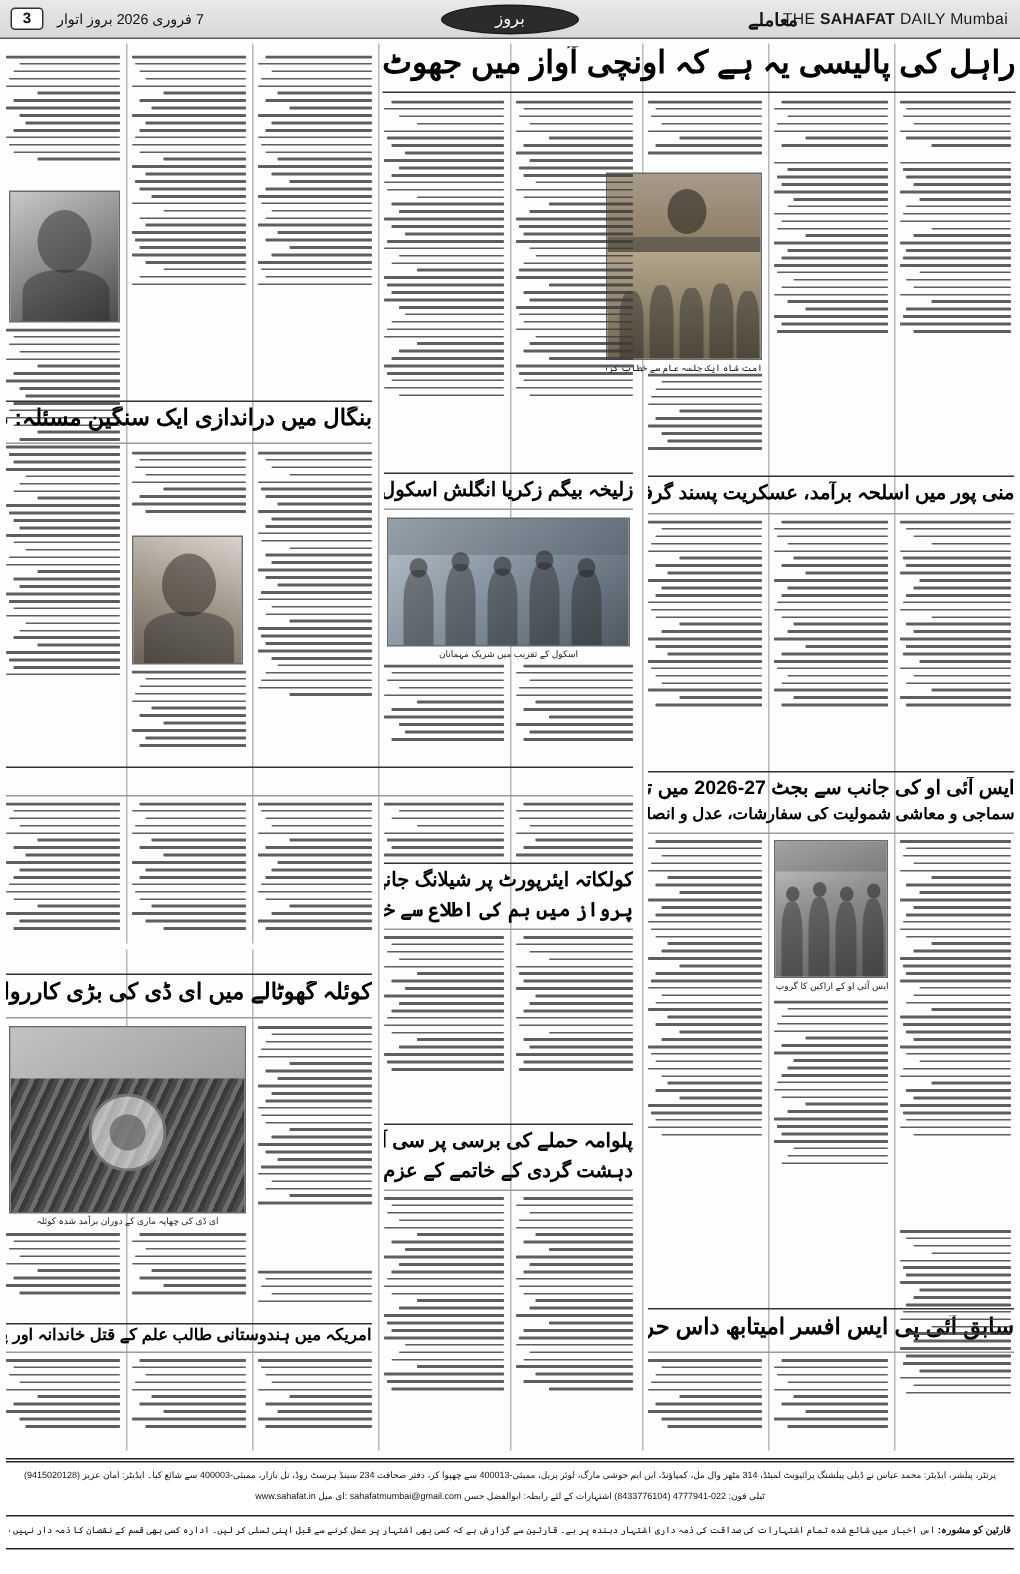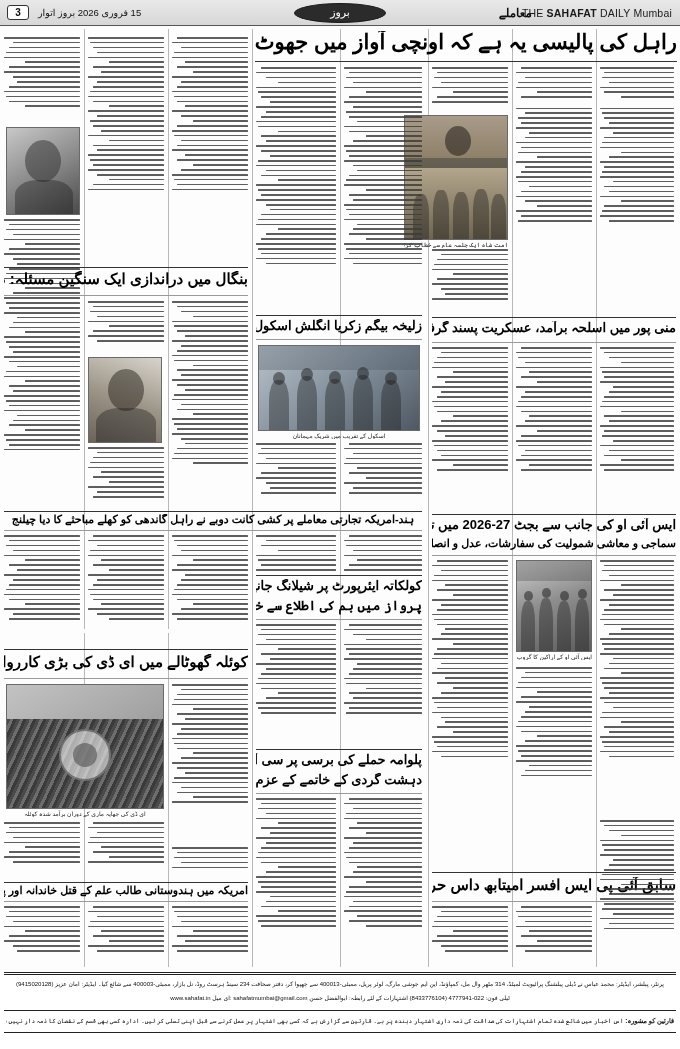--- a/index.html
+++ b/index.html
@@ -200,21 +200,21 @@
     font-size: 6.5px;
   }
 </style>
 </head>
 <body>
 
 <div class="page">
 
   <div class="masthead">
     <div class="page-num-box">3</div>
-    <div class="mast-date">15 فروری 2026 بروز اتوار</div>
+    <div class="mast-date">7 فروری 2026 بروز اتوار</div>
     <div class="mast-logo">بروز</div>
     <div class="mast-section">معاملے</div>
     <div class="mast-eng">
       <span>THE </span><b>SAHAFAT</b><span> DAILY Mumbai</span>
     </div>
   </div>
 
   <div class="content">
 
     <div class="vrule" style="left:84px;  top:2px;  height:600px;"></div>
@@ -800,21 +800,20 @@
         <div class="ln s1"></div>
           <div class="ln s3"></div>
           <div class="ln s2"></div>
           <div class="ln s5"></div>
         <div class="ln s1"></div>
           <div class="ln s2"></div>
       </div>
     </div>
 
     <div class="hrule" style="left:4px; top:484px; width:418px;"></div>
-    <div class="hl sml" style="left:4px; top:487px; width:418px; height:15px;">ہند-امریکہ تجارتی معاملے پر کشی کانت دوبے نے راہل گاندھی کو کھلے مباحثے کا دیا چیلنج</div>
     <div class="hrule thin" style="left:4px; top:503px; width:418px;"></div>
 
     <div class="col" style="left:4px; top:508px; width:76px; height:110px;">
       <div class="lines">
         <div class="ln s1"></div>
           <div class="ln s2"></div>
           <div class="ln s4"></div>
           <div class="ln s3"></div>
         <div class="ln s1"></div>
           <div class="ln s5"></div>

